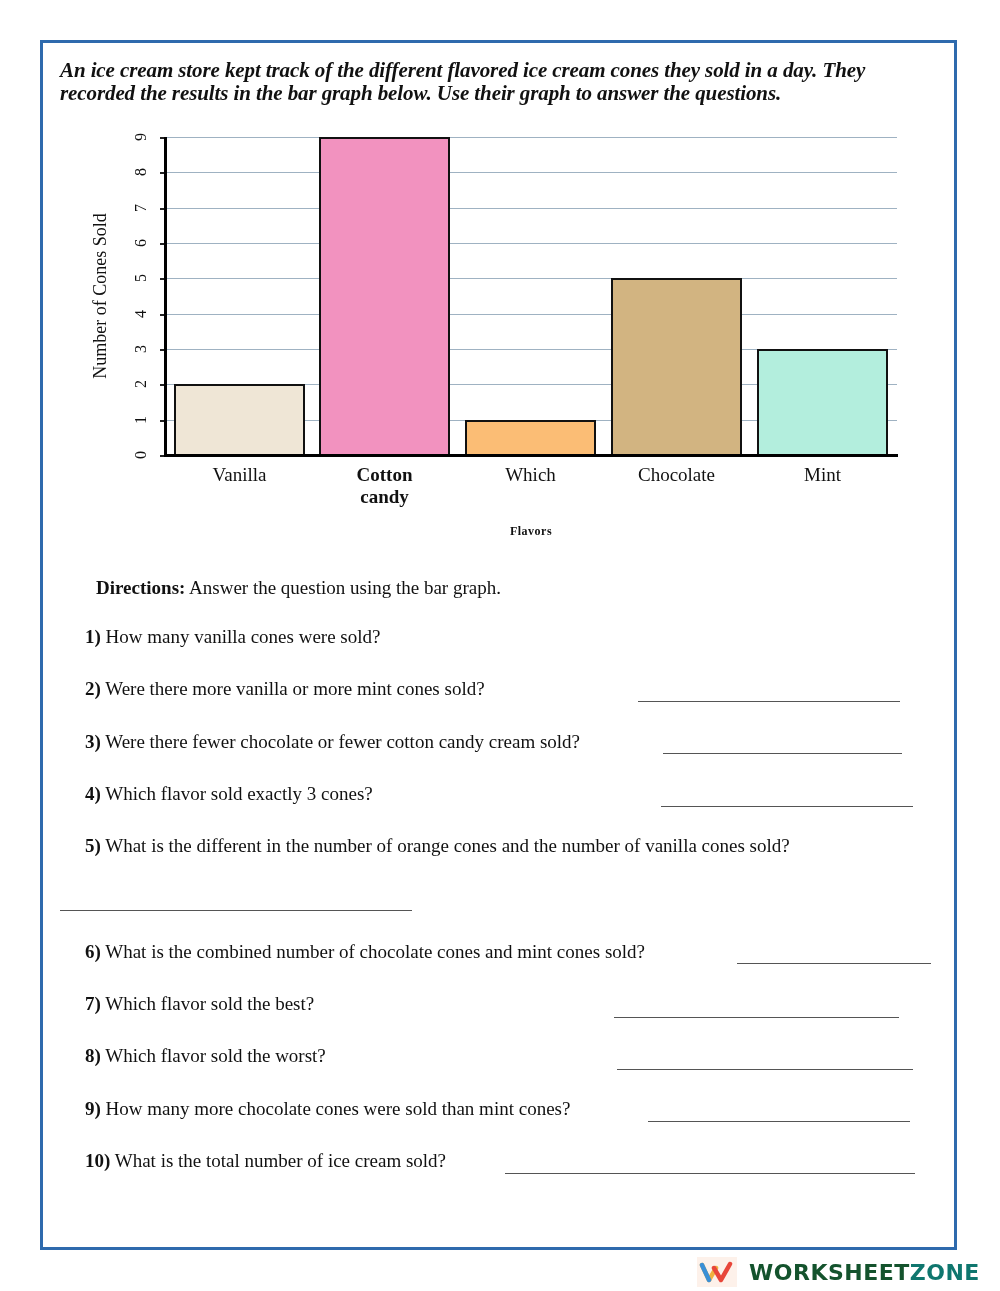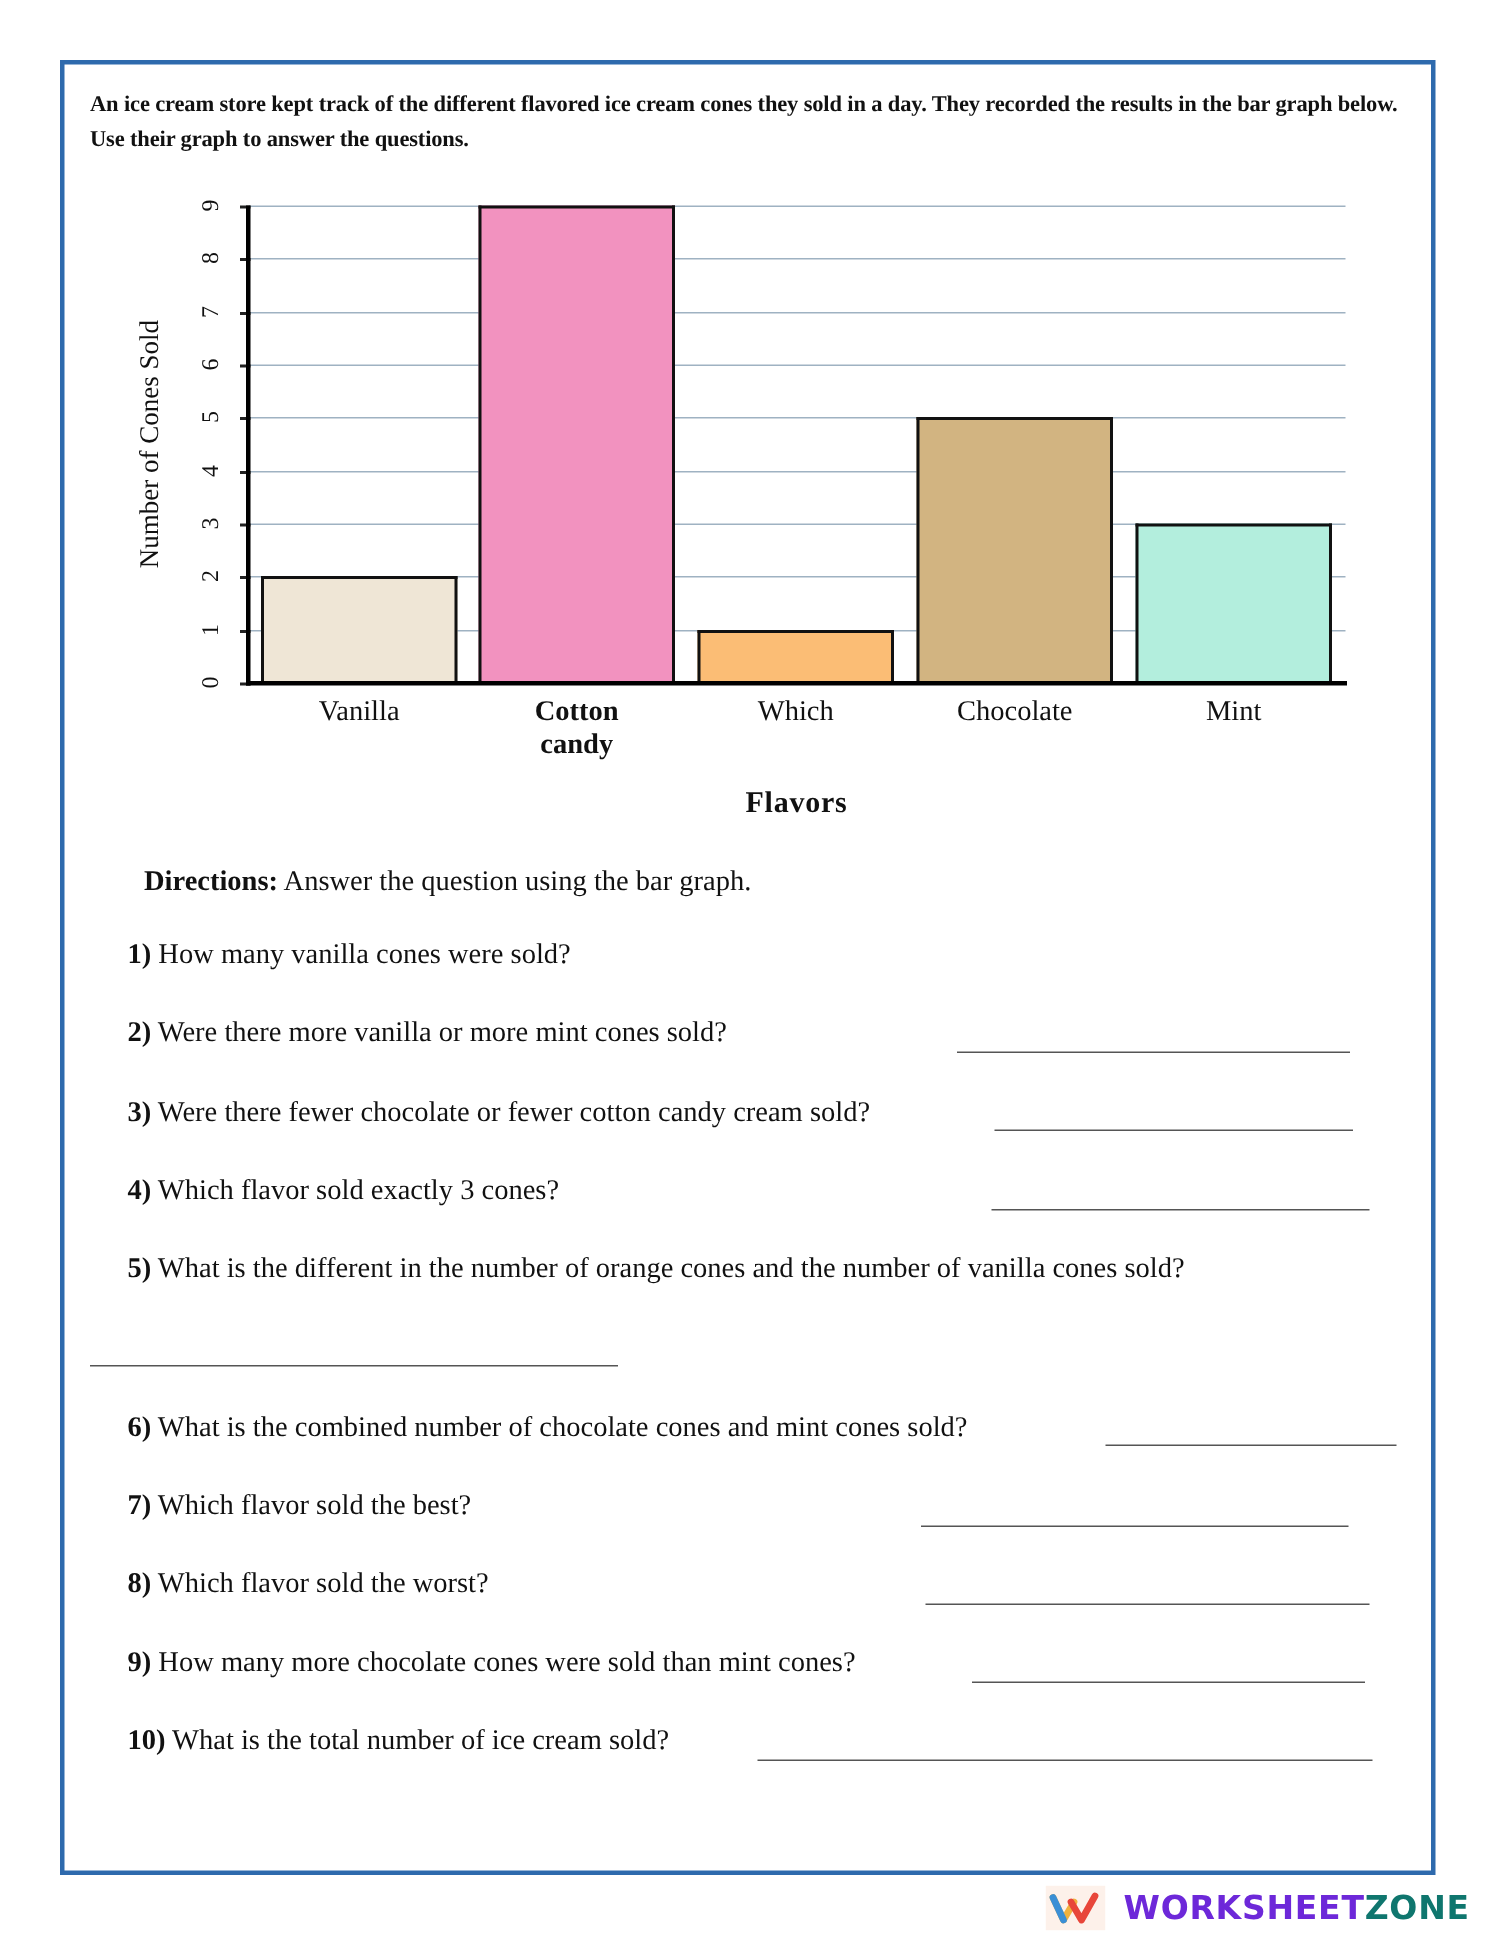--- a/index.html
+++ b/index.html
@@ -1,40 +1,40 @@
 <!DOCTYPE html>
 <html><head>
 <meta charset="utf-8">
 <style>
   html, body { margin: 0; padding: 0; background: #ffffff; }
   body { width: 1000px; height: 1291px; position: relative; overflow: hidden; font-family: "Liberation Serif", serif; color: #111; }
   .frame { position: absolute; left: 40px; top: 40px; width: 911px; height: 1204px; border: 3px solid #2e6aad; background: #fff; }
-  .intro { position: absolute; left: 60px; top: 59px; width: 880px; font-weight: bold; font-size: 15px; line-height: 23px; letter-spacing: -0.1px; }
+  .intro { position: absolute; left: 60px; top: 59px; width: 880px; font-weight: bold; font-size: 21px; line-height: 23px; letter-spacing: -0.1px; font-style: italic; }
 
   
   .chart { position: absolute; left: 0; top: 0; width: 1000px; height: 560px; }
   .ylabel { position: absolute; left: 100px; top: 296px; transform: translate(-50%, -50%) rotate(-90deg); font-size: 18px; white-space: nowrap; }
   .ytick { position: absolute; left: 133px; width: 16px; height: 18px; font-size: 16px; text-align: center; line-height: 18px; transform: rotate(-90deg); }
   .grid { position: absolute; left: 166px; width: 731px; height: 0; border-top: 1.5px solid #9fb2c2; }
   .tick { position: absolute; left: 160px; width: 7px; height: 0; border-top: 2px solid #222; }
   .yaxis { position: absolute; left: 164px; top: 137px; width: 3px; height: 320px; background: #000; }
   .xaxis { position: absolute; left: 164px; top: 454px; width: 734px; height: 3px; background: #000; }
   .bar { position: absolute; box-sizing: border-box; border: 2px solid #111; border-bottom: none; }
   .xcat { position: absolute; top: 464px; font-size: 19px; line-height: 22px; text-align: center; width: 140px; }
-  .xlabel { position: absolute; top: 524px; left: 431px; width: 200px; text-align: center; font-weight: bold; font-size: 20px; letter-spacing: 0.5px; }
+  .xlabel { position: absolute; top: 524px; left: 431px; width: 200px; text-align: center; font-weight: bold; font-size: 12px; letter-spacing: 0.5px; }
 
   .directions { position: absolute; left: 60px; top: 577px; font-size: 19px; margin-left: 36px; }
   .directions b { font-weight: bold; }
   .q { position: absolute; left: 60px; font-size: 19px; white-space: nowrap; margin-left: 25px; }
   .q b { font-weight: bold; }
   .line { position: absolute; height: 0; border-top: 1.3px solid #555; }
 
   .brand { position: absolute; left: 697px; top: 1256px; height: 32px; display: flex; align-items: center; font-family: "DejaVu Sans", sans-serif; font-weight: bold; font-size: 22px; letter-spacing: 0.5px; }
   .brand .logo { width: 40px; height: 30px; display: inline-block; margin-right: 12px; }
-  .brand .w1 { color: #6d28d9; text-align: center; }
+  .brand .w1 { color: #14532d; text-align: center; }
   .brand .w2 { color: #0f766e; }
 </style>
 </head>
 <body>
 
 <div class="frame"></div>
 
 <div class="intro">An ice cream store kept track of the different flavored ice cream cones they sold in a day. They recorded the results in the bar graph below. Use their graph to answer the questions.</div>
 
 <div class="chart" id="chart">

